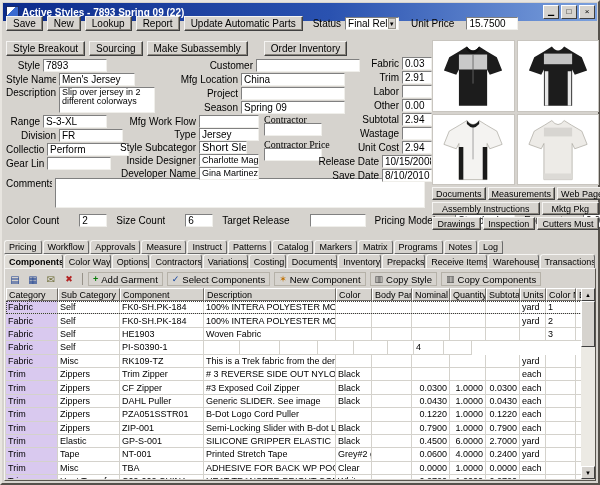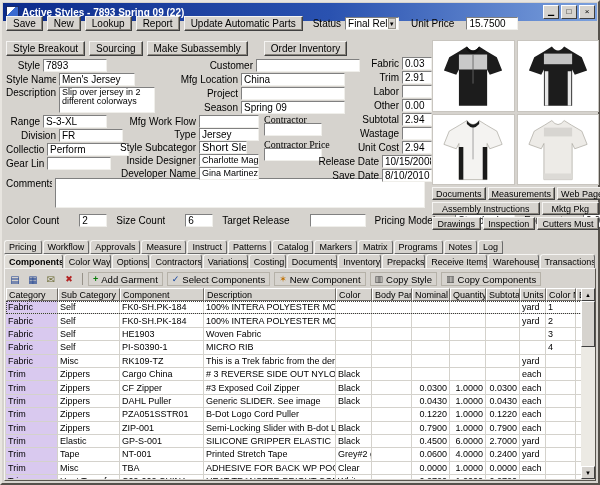--- a/index.html
+++ b/index.html
@@ -460,21 +460,20 @@
             <div class="td c7 num" data-name="cell-quantity"></div>
             <div class="td c8 num" data-name="cell-subtotal"></div>
             <div class="td c9" data-name="cell-units"></div>
             <div class="td c10" data-name="cell-color-n">3</div>
             <div class="td c11" data-name="cell-by-c"></div>
           </div>
           <div class="tr" data-name="table-row">
             <div class="td c0" data-name="cell-category">Fabric</div>
             <div class="td c1" data-name="cell-sub-category">Self</div>
             <div class="td c2" data-name="cell-component">PI-S0390-1</div>
-            <div class="td c3" data-name="cell-description">MICRO RIB</div>
             <div class="td c4" data-name="cell-color"></div>
             <div class="td c5" data-name="cell-body-part"></div>
             <div class="td c6 num" data-name="cell-nominal-co"></div>
             <div class="td c7 num" data-name="cell-quantity"></div>
             <div class="td c8 num" data-name="cell-subtotal"></div>
             <div class="td c9" data-name="cell-units"></div>
             <div class="td c10" data-name="cell-color-n">4</div>
             <div class="td c11" data-name="cell-by-c"></div>
           </div>
           <div class="tr" data-name="table-row">
@@ -487,21 +486,21 @@
             <div class="td c6 num" data-name="cell-nominal-co"></div>
             <div class="td c7 num" data-name="cell-quantity"></div>
             <div class="td c8 num" data-name="cell-subtotal"></div>
             <div class="td c9" data-name="cell-units">yard</div>
             <div class="td c10" data-name="cell-color-n"></div>
             <div class="td c11" data-name="cell-by-c"></div>
           </div>
           <div class="tr" data-name="table-row">
             <div class="td c0" data-name="cell-category">Trim</div>
             <div class="td c1" data-name="cell-sub-category">Zippers</div>
-            <div class="td c2" data-name="cell-component">Cargo China</div>
+            <div class="td c2" data-name="cell-component">Trim Zipper</div>
             <div class="td c3" data-name="cell-description"># 3 REVERSE SIDE OUT NYLON COIL</div>
             <div class="td c4" data-name="cell-color">Black</div>
             <div class="td c5" data-name="cell-body-part"></div>
             <div class="td c6 num" data-name="cell-nominal-co"></div>
             <div class="td c7 num" data-name="cell-quantity"></div>
             <div class="td c8 num" data-name="cell-subtotal"></div>
             <div class="td c9" data-name="cell-units">each</div>
             <div class="td c10" data-name="cell-color-n"></div>
             <div class="td c11" data-name="cell-by-c"></div>
           </div>

